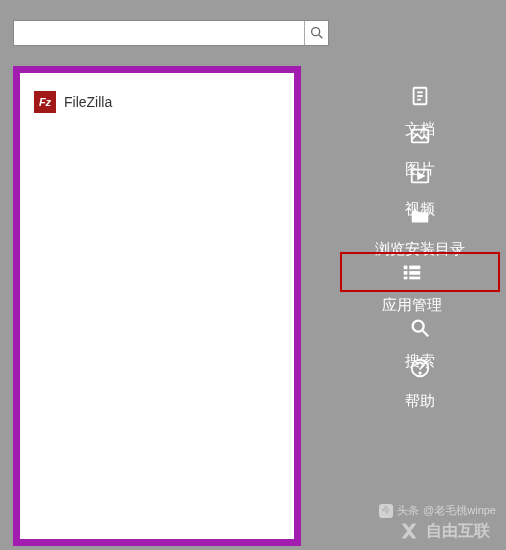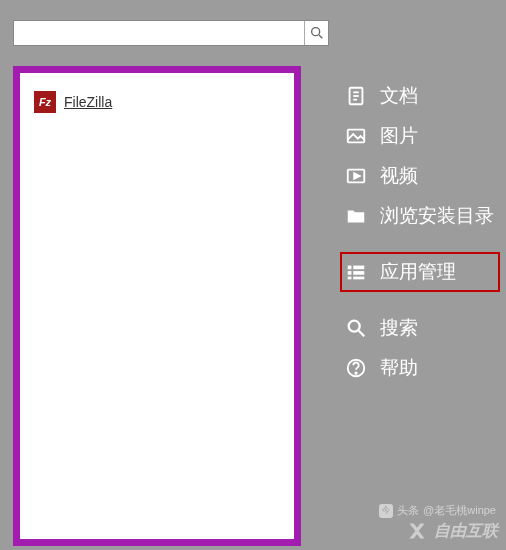--- a/index.html
+++ b/index.html
@@ -62,66 +62,65 @@
   align-items: center;
   justify-content: center;
   color: #fff;
   font-size: 11px;
   font-weight: bold;
   font-style: italic;
 }
 .app-label {
   color: #333;
   font-size: 14px;
-  text-decoration: underline;
 }
 .side-menu {
   position: absolute;
   top: 76px;
   left: 340px;
   width: 160px;
   display: flex;
   flex-direction: column;
 }
 .menu-item {
   display: flex;
   align-items: center;
   gap: 12px;
   padding: 8px 4px 8px 4px;
   color: #fff;
-  font-size: 19px;
+  font-size: 15px;
   cursor: pointer;
   height: 40px;
+  flex-direction: column;
 }
 .menu-item.highlighted {
   border: 2px solid #c00000;
   padding: 6px 18px 6px 2px;
 }
 .menu-gap {
   height: 16px;
 }
 .micon {
   width: 24px;
   height: 24px;
   display: flex;
   align-items: center;
   justify-content: center;
   flex-shrink: 0;
 }
 .watermark {
   position: absolute;
-  right: 8px;
+  right: 16px;
   bottom: 6px;
   color: rgba(255,255,255,0.5);
   font-size: 16px;
   font-weight: bold;
   display: flex;
   align-items: center;
   gap: 4px;
-  font-style: italic;
 }
 .attribution {
   position: absolute;
   right: 10px;
   bottom: 32px;
   color: rgba(255,255,255,0.55);
   font-size: 11px;
   display: flex;
   align-items: center;
   gap: 4px;

